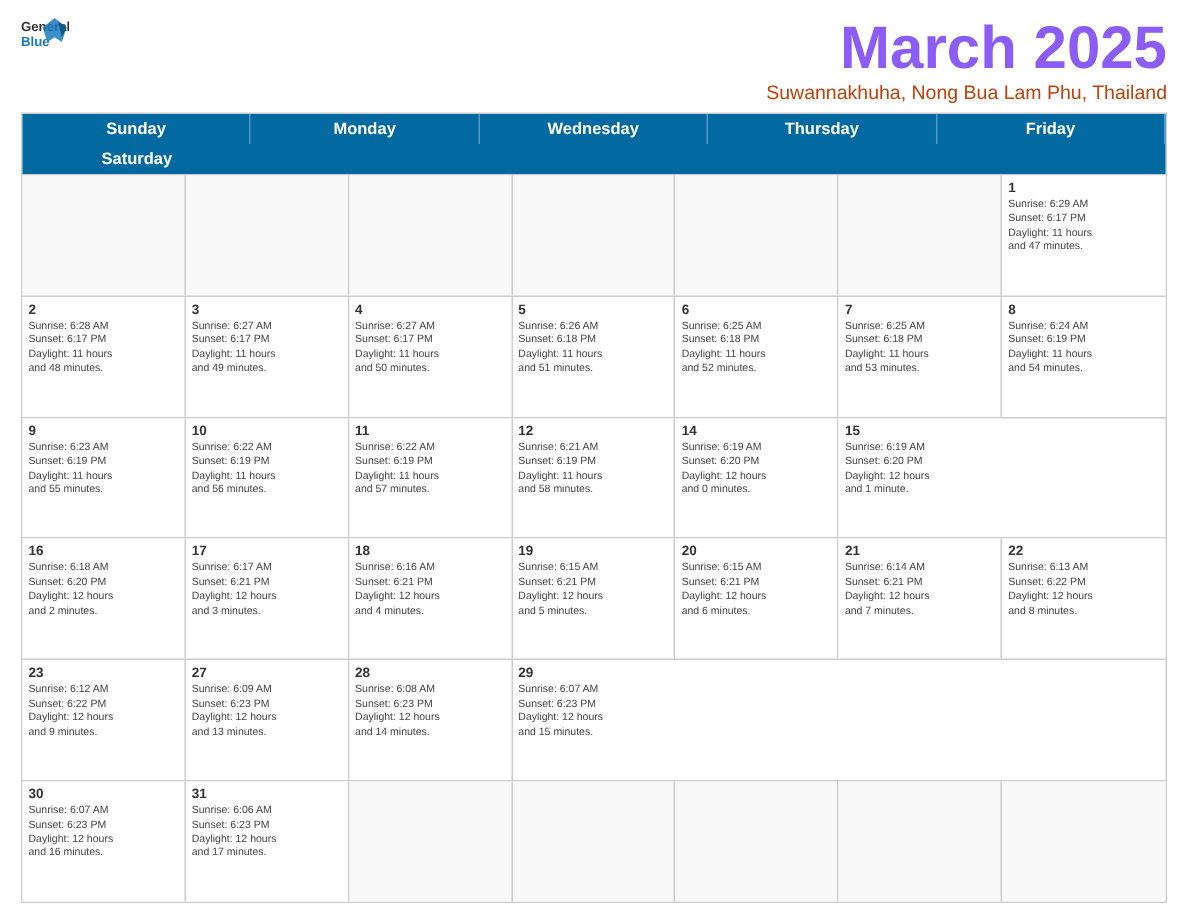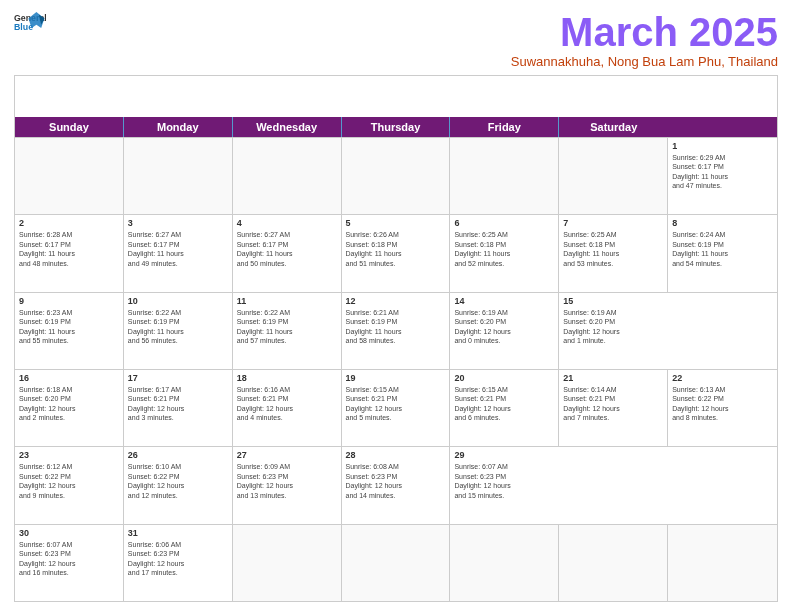--- a/index.html
+++ b/index.html
@@ -46,23 +46,22 @@
       color: #c2410c;
     }
     .calendar {
       flex: 1;
       display: flex;
       flex-direction: column;
       border: 1px solid #ccc;
     }
     .cal-header {
       display: grid;
-      grid-template-columns: repeat(7, 1fr);
-      background: #701a75;
-      margin-top: 41px;
+      grid-template-columns: repeat(5, 1fr);
+      background: #0369a1;
     }
     .cal-header-cell {
       color: #fff;
       font-size: 11px;
       font-weight: bold;
       text-align: center;
       padding: 4px 2px;
       border-right: 1px solid #5599cc;
     }
     .cal-header-cell:last-child { border-right: none; }
@@ -293,27 +292,20 @@
         </div>
         <div class="cal-row">
           <div class="cal-cell">
             <div class="day-num">23</div>
             <div class="day-info" style="white-space: pre-line;">Sunrise: 6:12 AM
 Sunset: 6:22 PM
 Daylight: 12 hours
 and 9 minutes.</div>
           </div>
           <div class="cal-cell">
-            <div class="day-num">26</div>
-            <div class="day-info" style="white-space: pre-line;">Sunrise: 6:10 AM
-Sunset: 6:22 PM
-Daylight: 12 hours
-and 12 minutes.</div>
-          </div>
-          <div class="cal-cell">
             <div class="day-num">27</div>
             <div class="day-info" style="white-space: pre-line;">Sunrise: 6:09 AM
 Sunset: 6:23 PM
 Daylight: 12 hours
 and 13 minutes.</div>
           </div>
           <div class="cal-cell">
             <div class="day-num">28</div>
             <div class="day-info" style="white-space: pre-line;">Sunrise: 6:08 AM
 Sunset: 6:23 PM

